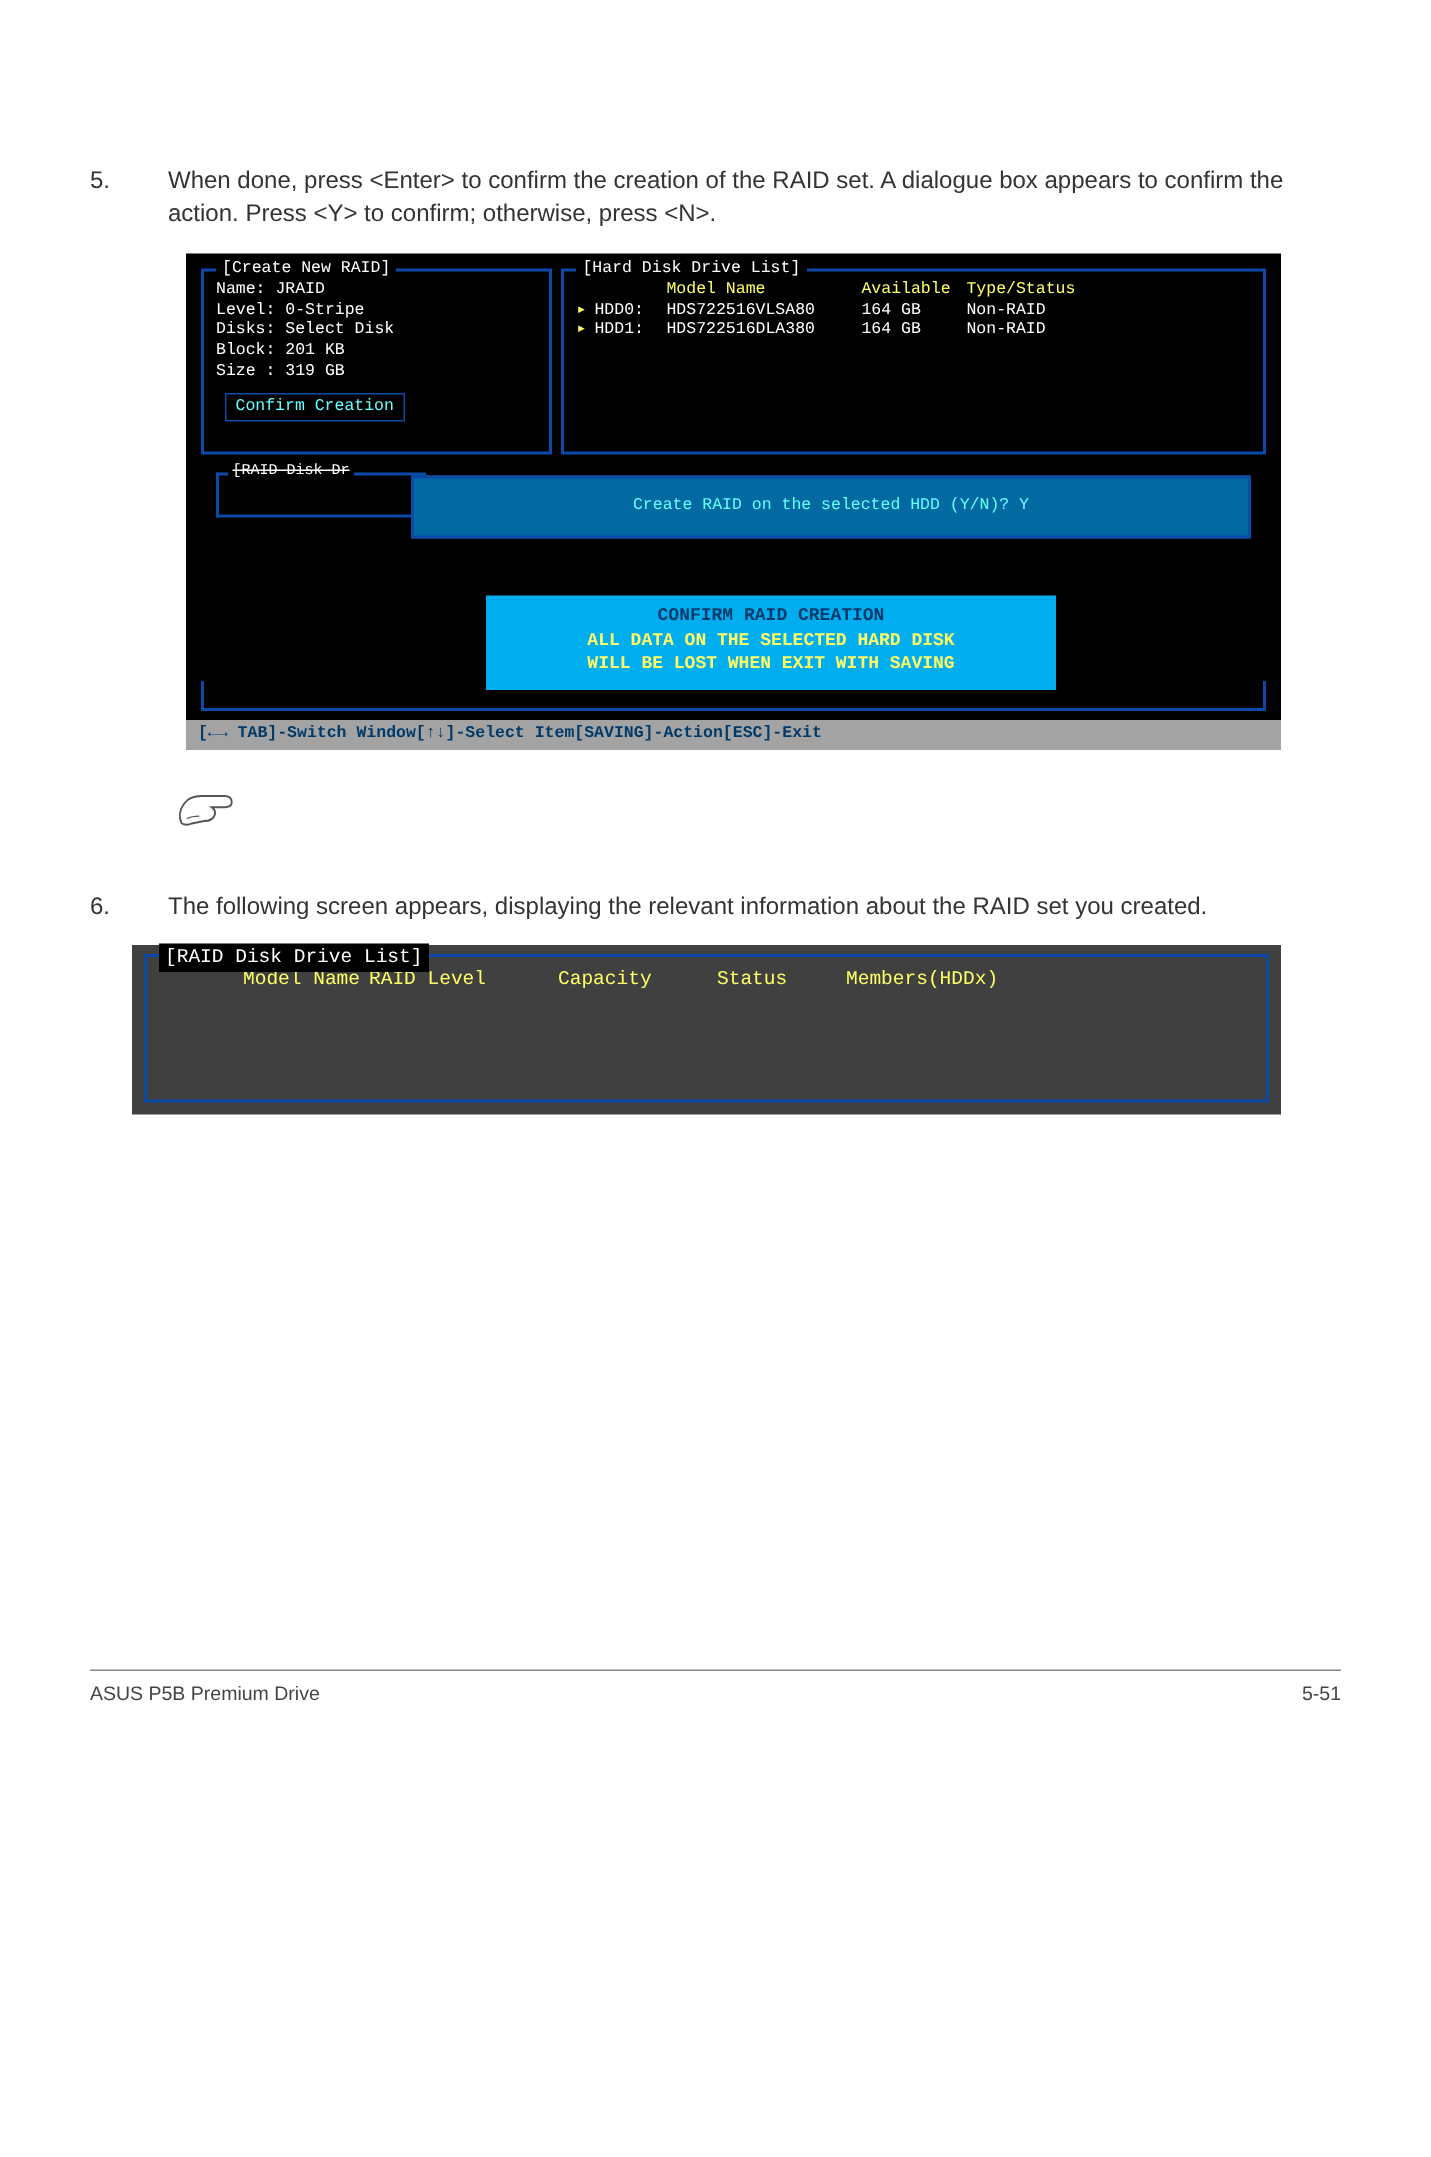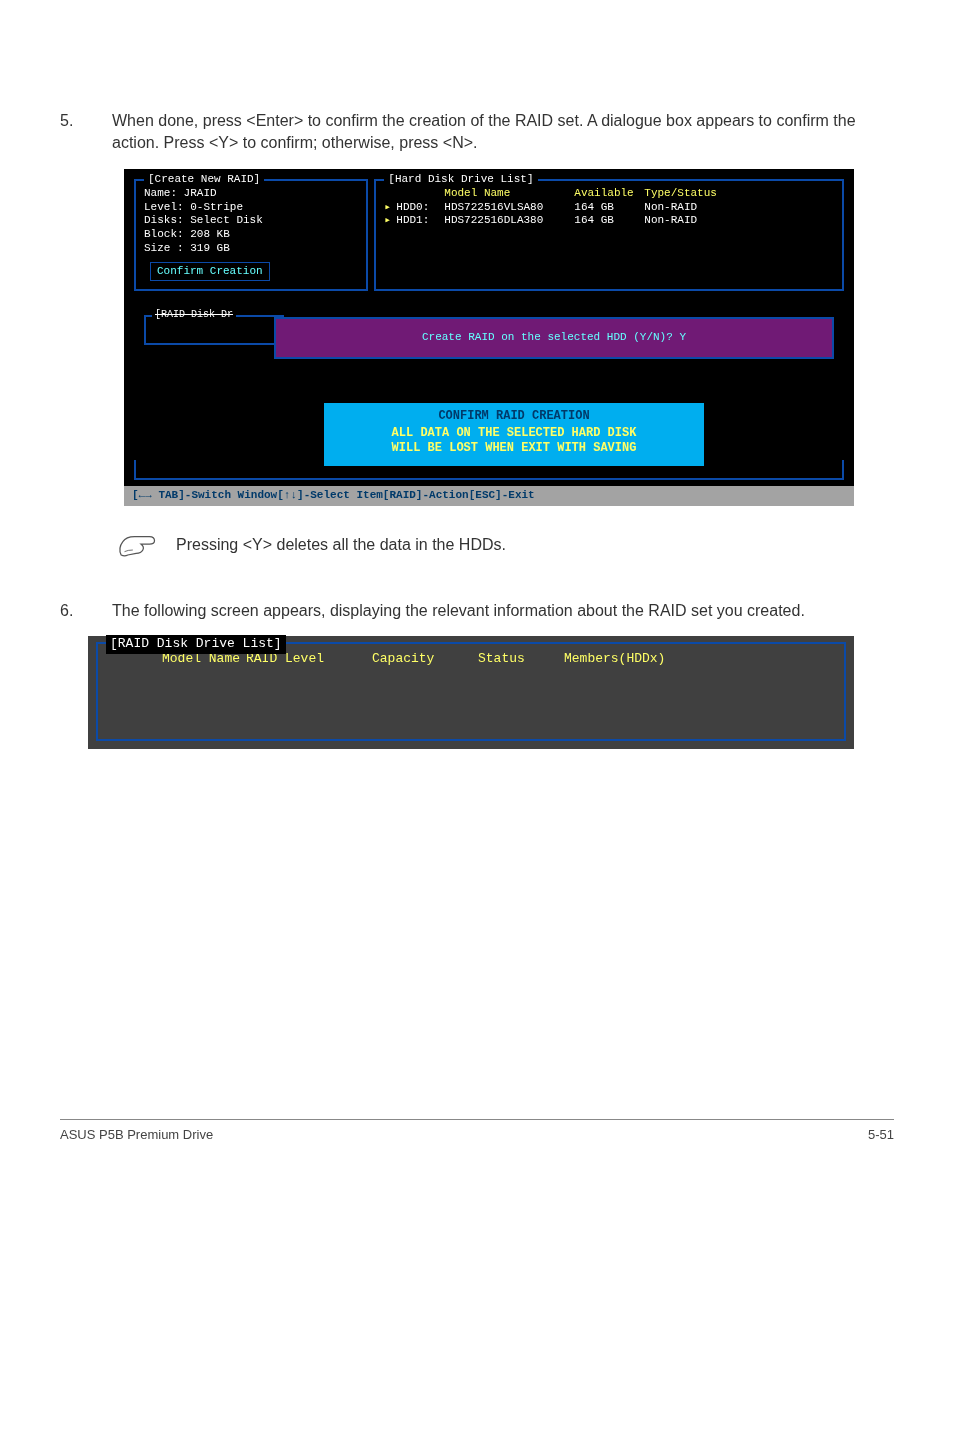--- a/index.html
+++ b/index.html
@@ -23,23 +23,23 @@
     margin: 14px 40px 24px 64px;
     position: relative;
     font-size: 11px;
     line-height: 1.25;
     color: #fff;
     border: 0;
   }
   .bios-block { position: relative; }
   .panel {
     border: 2px solid #0b4aa8;
-    padding: 6px 8px 8px 8px;
+    padding: 6px 8px 20px 8px;
     position: relative;
-    margin-bottom: 24px;
+    margin-bottom: 6px;
   }
   .panel-title {
     position: absolute;
     top: -8px;
     left: 8px;
     background: #000;
     padding: 0 4px;
     color: #fff;
   }
   .top-row { display: flex; gap: 6px; }
@@ -72,21 +72,21 @@
     top: -8px;
     left: 6px;
     background: #000;
     color: #fff;
     padding: 0 3px;
     font-size: 10px;
   }
   .overlay-dialog {
     position: absolute;
     border: 2px double #0b4aa8;
-    background: #701a75;
+    background: #0369a1;
     left: 140px;
     right: 10px;
     top: 138px;
     padding: 12px 20px;
     text-align: center;
   }
   .confirm-box {
     background: #00aeef;
     color: #000;
     margin: 6px auto 0 190px;
@@ -168,21 +168,21 @@
 
 <div class="bios">
   <div class="bios-block">
     <div class="top-row">
 
       <div class="panel create-col">
         <span class="panel-title">[Create New RAID]</span>
         <div class="white">Name: JRAID</div>
         <div class="white">Level: 0-Stripe</div>
         <div class="white">Disks: Select Disk</div>
-        <div class="white">Block: 208 KB</div>
+        <div class="white">Block: 201 KB</div>
         <div class="white">Size : 319 GB</div>
         <div class="confirm-btn">Confirm Creation</div>
       </div>
 
       <div class="panel hdd-col">
         <span class="panel-title">[Hard Disk Drive List]</span>
         <div class="hdd-head">
           <span class="mark" style="width:12px;"></span>
           <span class="col-model"></span>
           <span class="col-name yellow">Model Name</span>
@@ -220,32 +220,31 @@
       <div class="line1">CONFIRM RAID CREATION</div>
       <div class="line2">ALL DATA ON THE SELECTED HARD DISK</div>
       <div class="line2">WILL BE LOST WHEN EXIT WITH SAVING</div>
     </div>
 
     <div style="border:2px solid #0b4aa8; border-top:none; height:20px; margin-top:-6px;"></div>
 
     <div class="keybar">
       <span>[←→ TAB]-Switch Window</span>
       <span>[↑↓]-Select Item</span>
-      <span>[RAID]-Action</span>
+      <span>[SAVING]-Action</span>
       <span>[ESC]-Exit</span>
     </div>
   </div>
 </div>
 
 <div class="note-row">
   <svg class="hand-icon" viewBox="0 0 50 36">
     <path d="M6 30 Q2 22 8 14 Q12 8 22 8 L40 8 Q46 8 46 13 Q46 17 40 17 L30 17 Q34 20 32 24 Q30 28 24 28 L14 30 Q10 32 6 30 Z" fill="none" stroke="#555" stroke-width="1.5"></path>
     <path d="M10 26 Q14 24 20 24" fill="none" stroke="#555" stroke-width="1"></path>
   </svg>
-  <div class="note-text">Pressing &lt;Y&gt; deletes all the data in the HDDs.</div>
 </div>
 
 <div class="step">
   <div class="step-num">6.</div>
   <div class="step-body">The following screen appears, displaying the relevant information about the RAID set you created.</div>
 </div>
 
 <div class="bios2">
   <div class="panel2">
     <span class="panel2-title">[RAID Disk Drive List]</span>

